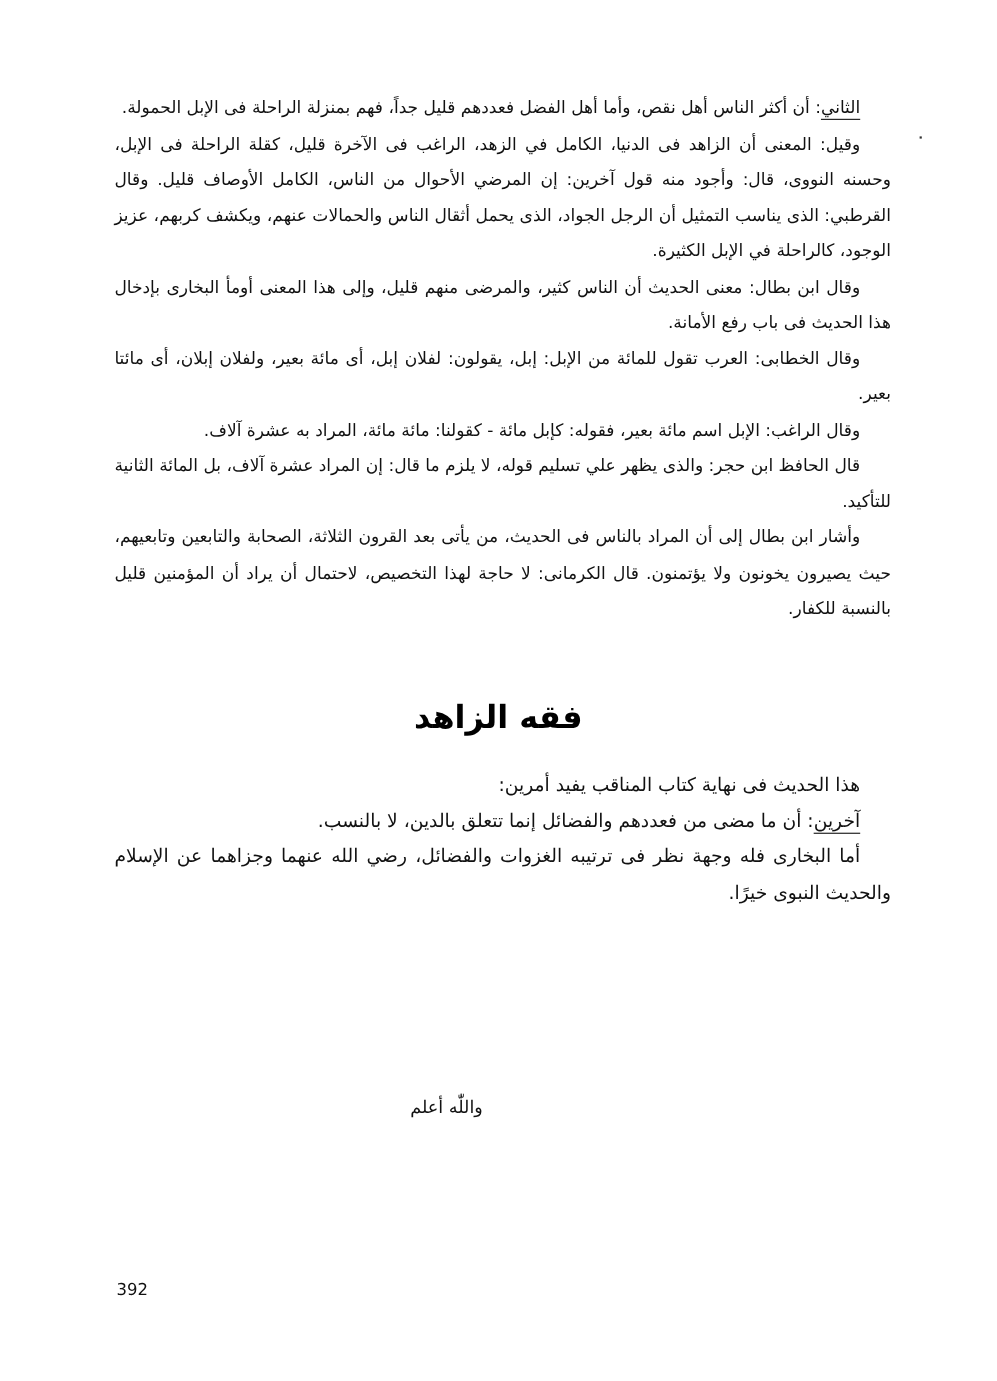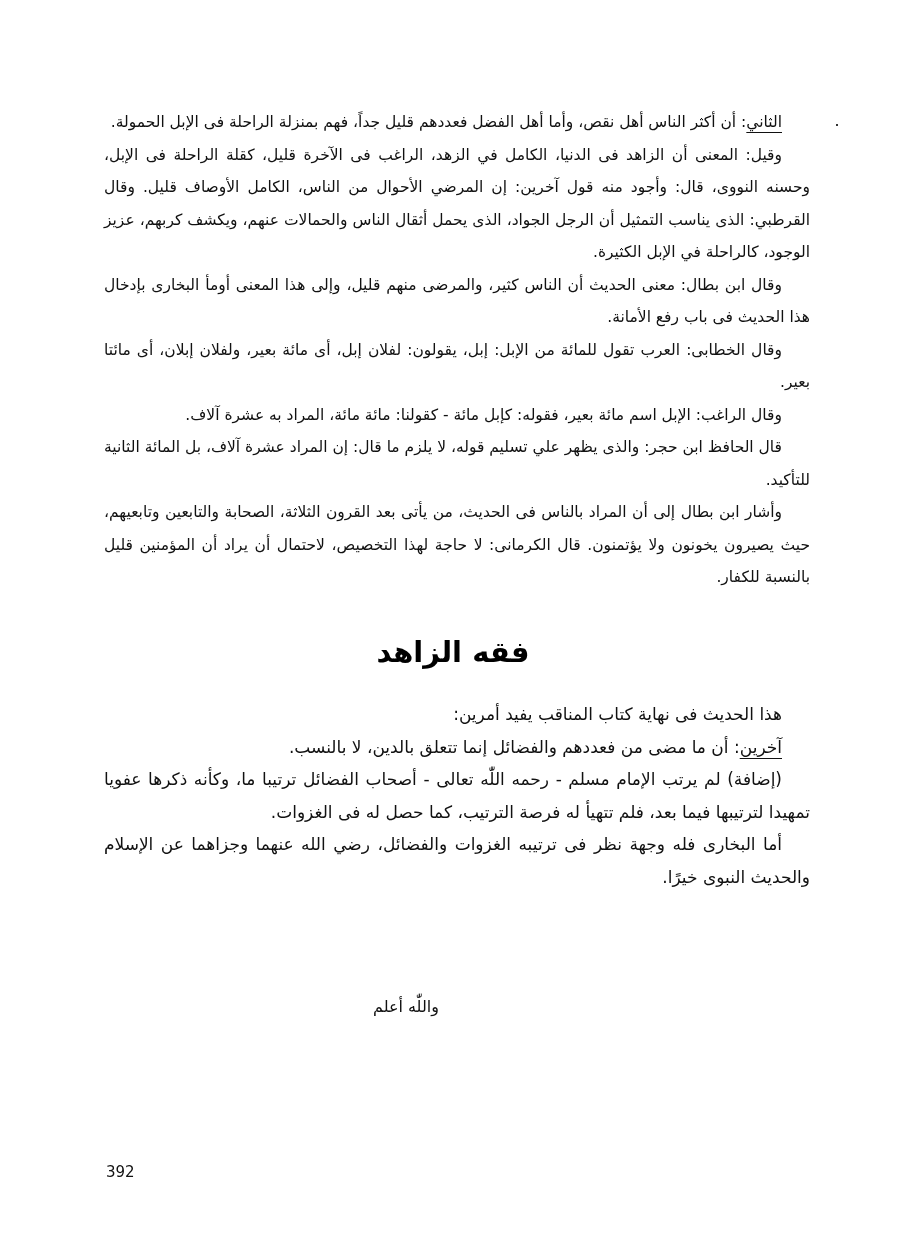--- a/index.html
+++ b/index.html
@@ -85,21 +85,21 @@
       height: 2px;
       background: #333;
     }
   </style>
 </head>
 <body>
 
 <div class="margin-dot"></div>
 
 <div class="page">
-  <p class="para" style="padding-right:28px;margin-top:24px;">
+  <p class="para" style="padding-right:28px;">
     <span class="u">الثاني</span><span>: أن أكثر الناس أهل نقص، وأما أهل الفضل فعددهم قليل جداً، فهم بمنزلة الراحلة فى الإبل الحمولة.</span>
   </p>
   <p class="para indent">
     <span>وقيل: المعنى أن الزاهد فى الدنيا، الكامل في الزهد، الراغب فى الآخرة قليل، كقلة الراحلة فى الإبل، وحسنه النووى، قال: وأجود منه قول آخرين: إن المرضي الأحوال من الناس، الكامل الأوصاف قليل. وقال القرطبي: الذى يناسب التمثيل أن الرجل الجواد، الذى يحمل أثقال الناس والحمالات عنهم، ويكشف كربهم، عزيز الوجود، كالراحلة في الإبل الكثيرة.</span>
   </p>
   <p class="para indent">
     <span>وقال ابن بطال: معنى الحديث أن الناس كثير، والمرضى منهم قليل، وإلى هذا المعنى أومأ البخارى بإدخال هذا الحديث فى باب رفع الأمانة.</span>
   </p>
   <p class="para indent">
     <span>وقال الخطابى: العرب تقول للمائة من الإبل: إبل، يقولون: لفلان إبل، أى مائة بعير، ولفلان إبلان، أى مائتا بعير.</span>
@@ -118,22 +118,19 @@
 <div class="heading">فقه الزاهد</div>
 
 <div class="section2">
   <p class="para indent">
     <span>هذا الحديث فى نهاية كتاب المناقب يفيد أمرين:</span>
   </p>
   <p class="para indent">
     <span class="u">آخرين</span><span>: أن ما مضى من فعددهم والفضائل إنما تتعلق بالدين، لا بالنسب.</span>
   </p>
   <p class="para indent">
-    <span>(إضافة) لم يرتب الإمام مسلم - رحمه اللّٰه تعالى - أصحاب الفضائل ترتيبا ما، وكأنه ذكرها عفويا تمهيدا لترتيبها فيما بعد، فلم تتهيأ له فرصة الترتيب، كما حصل له فى الغزوات.</span>
-  </p>
-  <p class="para indent">
     <span>أما البخارى فله وجهة نظر فى ترتيبه الغزوات والفضائل، رضي الله عنهما وجزاهما عن الإسلام والحديث النبوى خيرًا.</span>
   </p>
 </div>
 
 <div class="closing">واللّٰه أعلم</div>
 
 <div class="page-number">392</div>
 
 </body></html>

